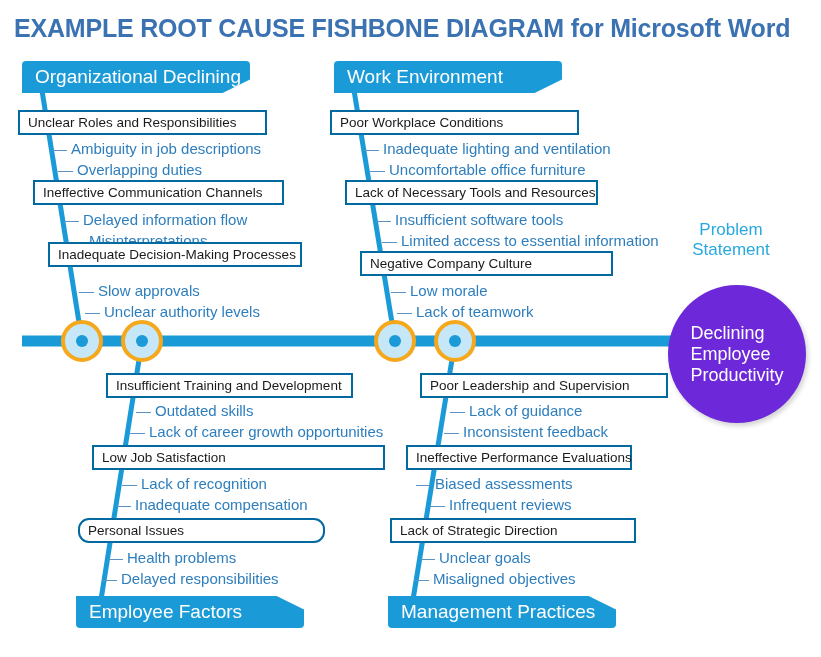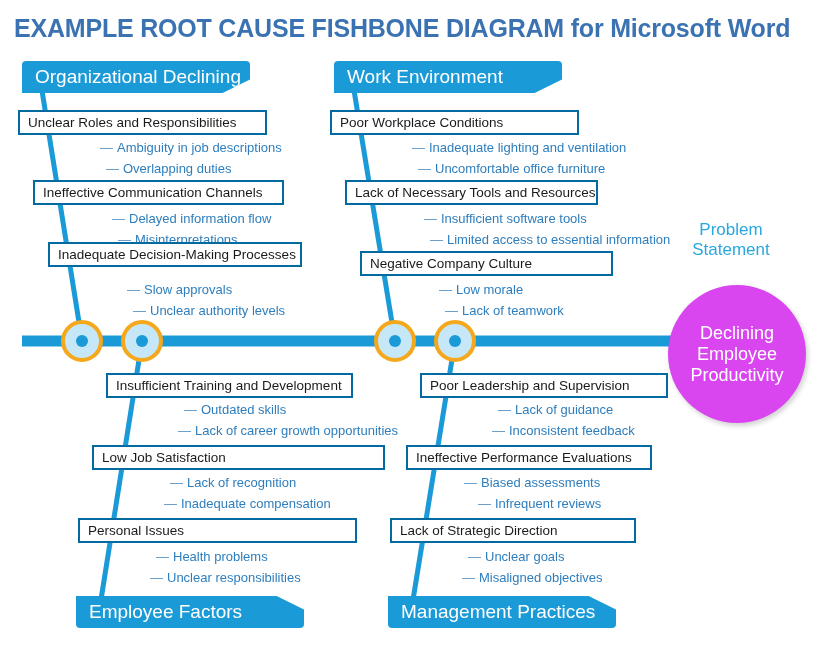--- a/index.html
+++ b/index.html
@@ -62,50 +62,48 @@
     align-items: center;
     padding-left: 8px;
     font-size: 13.5px;
     color: #1a1a1a;
     white-space: nowrap;
   }
 
   
   .sub-item {
     position: absolute;
-    font-size: 13px;
+    font-size: 15px;
     color: #2e7ebd;
     white-space: nowrap;
-    margin-left: 48px;
   }
   .sub-item .dash { letter-spacing: 0; margin-right: 4px; color: #5a93c4; }
 
   
   .ps-label {
     position: absolute;
     left: 676px; top: 220px;
     font-size: 17px;
     line-height: 20px;
     color: #29a8e0;
     text-align: center;
     width: 110px;
   }
   .ps-circle {
     position: absolute;
     left: 668px; top: 285px;
     width: 138px; height: 138px;
     border-radius: 50%;
-    background: #d946ef;
+    background: #6d28d9;
     color: #ffffff;
     font-size: 18px;
     line-height: 21px;
     display: flex;
     align-items: center;
     justify-content: center;
-    text-align: center;
     box-shadow: 2px 3px 5px rgba(0,0,0,0.18);
   }
 </style>
 </head>
 <body>
 
 <div id="stage">
 
   <div class="title">EXAMPLE ROOT CAUSE FISHBONE DIAGRAM for Microsoft Word</div>
 
@@ -220,45 +218,45 @@
   <div class="cause-box" style="left:92px; top:445px; width:293px;">
     <span>Low Job Satisfaction</span>
   </div>
   <div class="sub-item" style="left:122px; top:475px;">
     <span class="dash">—</span><span>Lack of recognition</span>
   </div>
   <div class="sub-item" style="left:116px; top:496px;">
     <span class="dash">—</span><span>Inadequate compensation</span>
   </div>
 
-  <div class="cause-box" style="left:78px; top:518px; width:279px;">
+  <div class="cause-box" style="left:78px; top:518px; width:247px;border-radius:11px;">
     <span>Personal Issues</span>
   </div>
   <div class="sub-item" style="left:108px; top:549px;">
     <span class="dash">—</span><span>Health problems</span>
   </div>
   <div class="sub-item" style="left:102px; top:570px;">
-    <span class="dash">—</span><span>Unclear responsibilities</span>
+    <span class="dash">—</span><span>Delayed responsibilities</span>
   </div>
 
   <div class="banner bottom" style="left:76px; top:596px; width:228px;">
     <span>Employee Factors</span>
   </div>
 
   <div class="cause-box" style="left:420px; top:373px; width:248px;">
     <span>Poor Leadership and Supervision</span>
   </div>
   <div class="sub-item" style="left:450px; top:402px;">
     <span class="dash">—</span><span>Lack of guidance</span>
   </div>
   <div class="sub-item" style="left:444px; top:423px;">
     <span class="dash">—</span><span>Inconsistent feedback</span>
   </div>
 
-  <div class="cause-box" style="left:406px; top:445px; width:246px;">
+  <div class="cause-box" style="left:406px; top:445px; width:226px;">
     <span>Ineffective Performance Evaluations</span>
   </div>
   <div class="sub-item" style="left:416px; top:475px;">
     <span class="dash">—</span><span>Biased assessments</span>
   </div>
   <div class="sub-item" style="left:430px; top:496px;">
     <span class="dash">—</span><span>Infrequent reviews</span>
   </div>
 
   <div class="cause-box" style="left:390px; top:518px; width:246px;">

